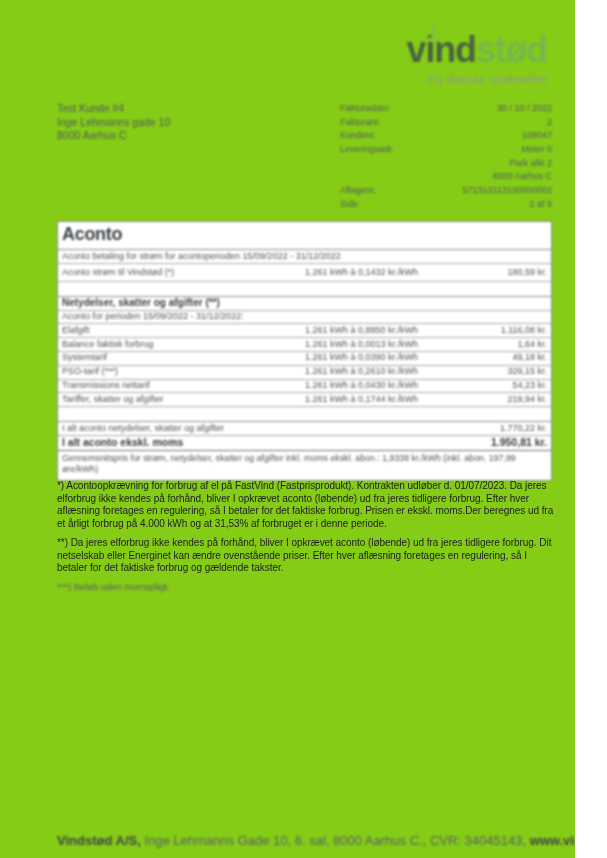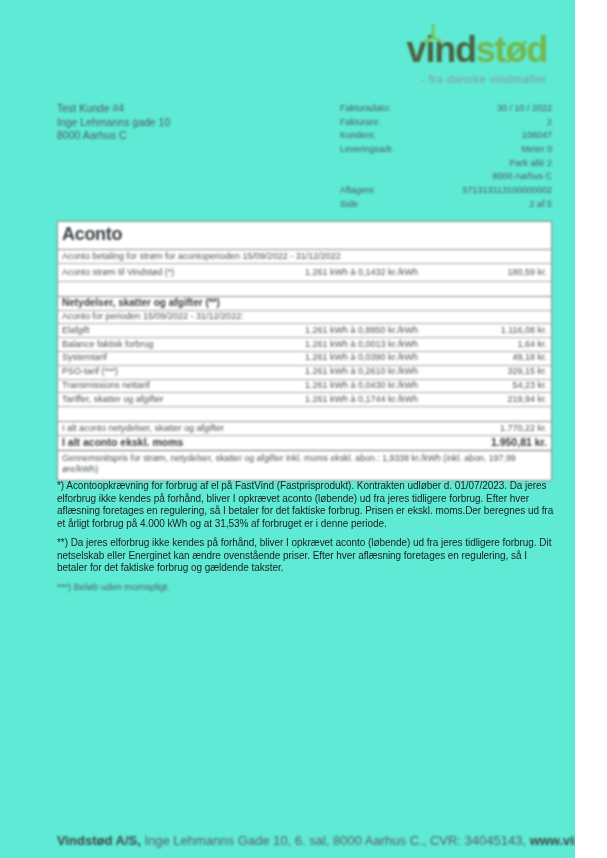--- a/index.html
+++ b/index.html
@@ -1,17 +1,17 @@
 <!DOCTYPE html>
 <html><head>
 <meta charset="utf-8">
 <style>
   * { box-sizing: border-box; }
   body { margin: 0; background: #ffffff; font-family: "Liberation Sans", sans-serif; }
-  .page { position: relative; width: 575px; height: 858px; background: #5eead4; overflow: hidden; }
+  .page { position: relative; width: 575px; height: 858px; background: #84cc16; overflow: hidden; }
 
   
   .blur-strong { filter: blur(1.15px); }
 
   
   .logo { position: absolute; top: 32px; right: 28px; text-align: right; filter: blur(1.25px); }
   .brand { position: relative; display: inline-block; font-size: 36px; font-weight: bold; letter-spacing: -1.2px; line-height: 1; }
   .brand-p1 { color: #4b6341; }
   .brand-p2 { color: #74b74c; }
   .turbine { position: absolute; left: 16px; top: -9px; }

